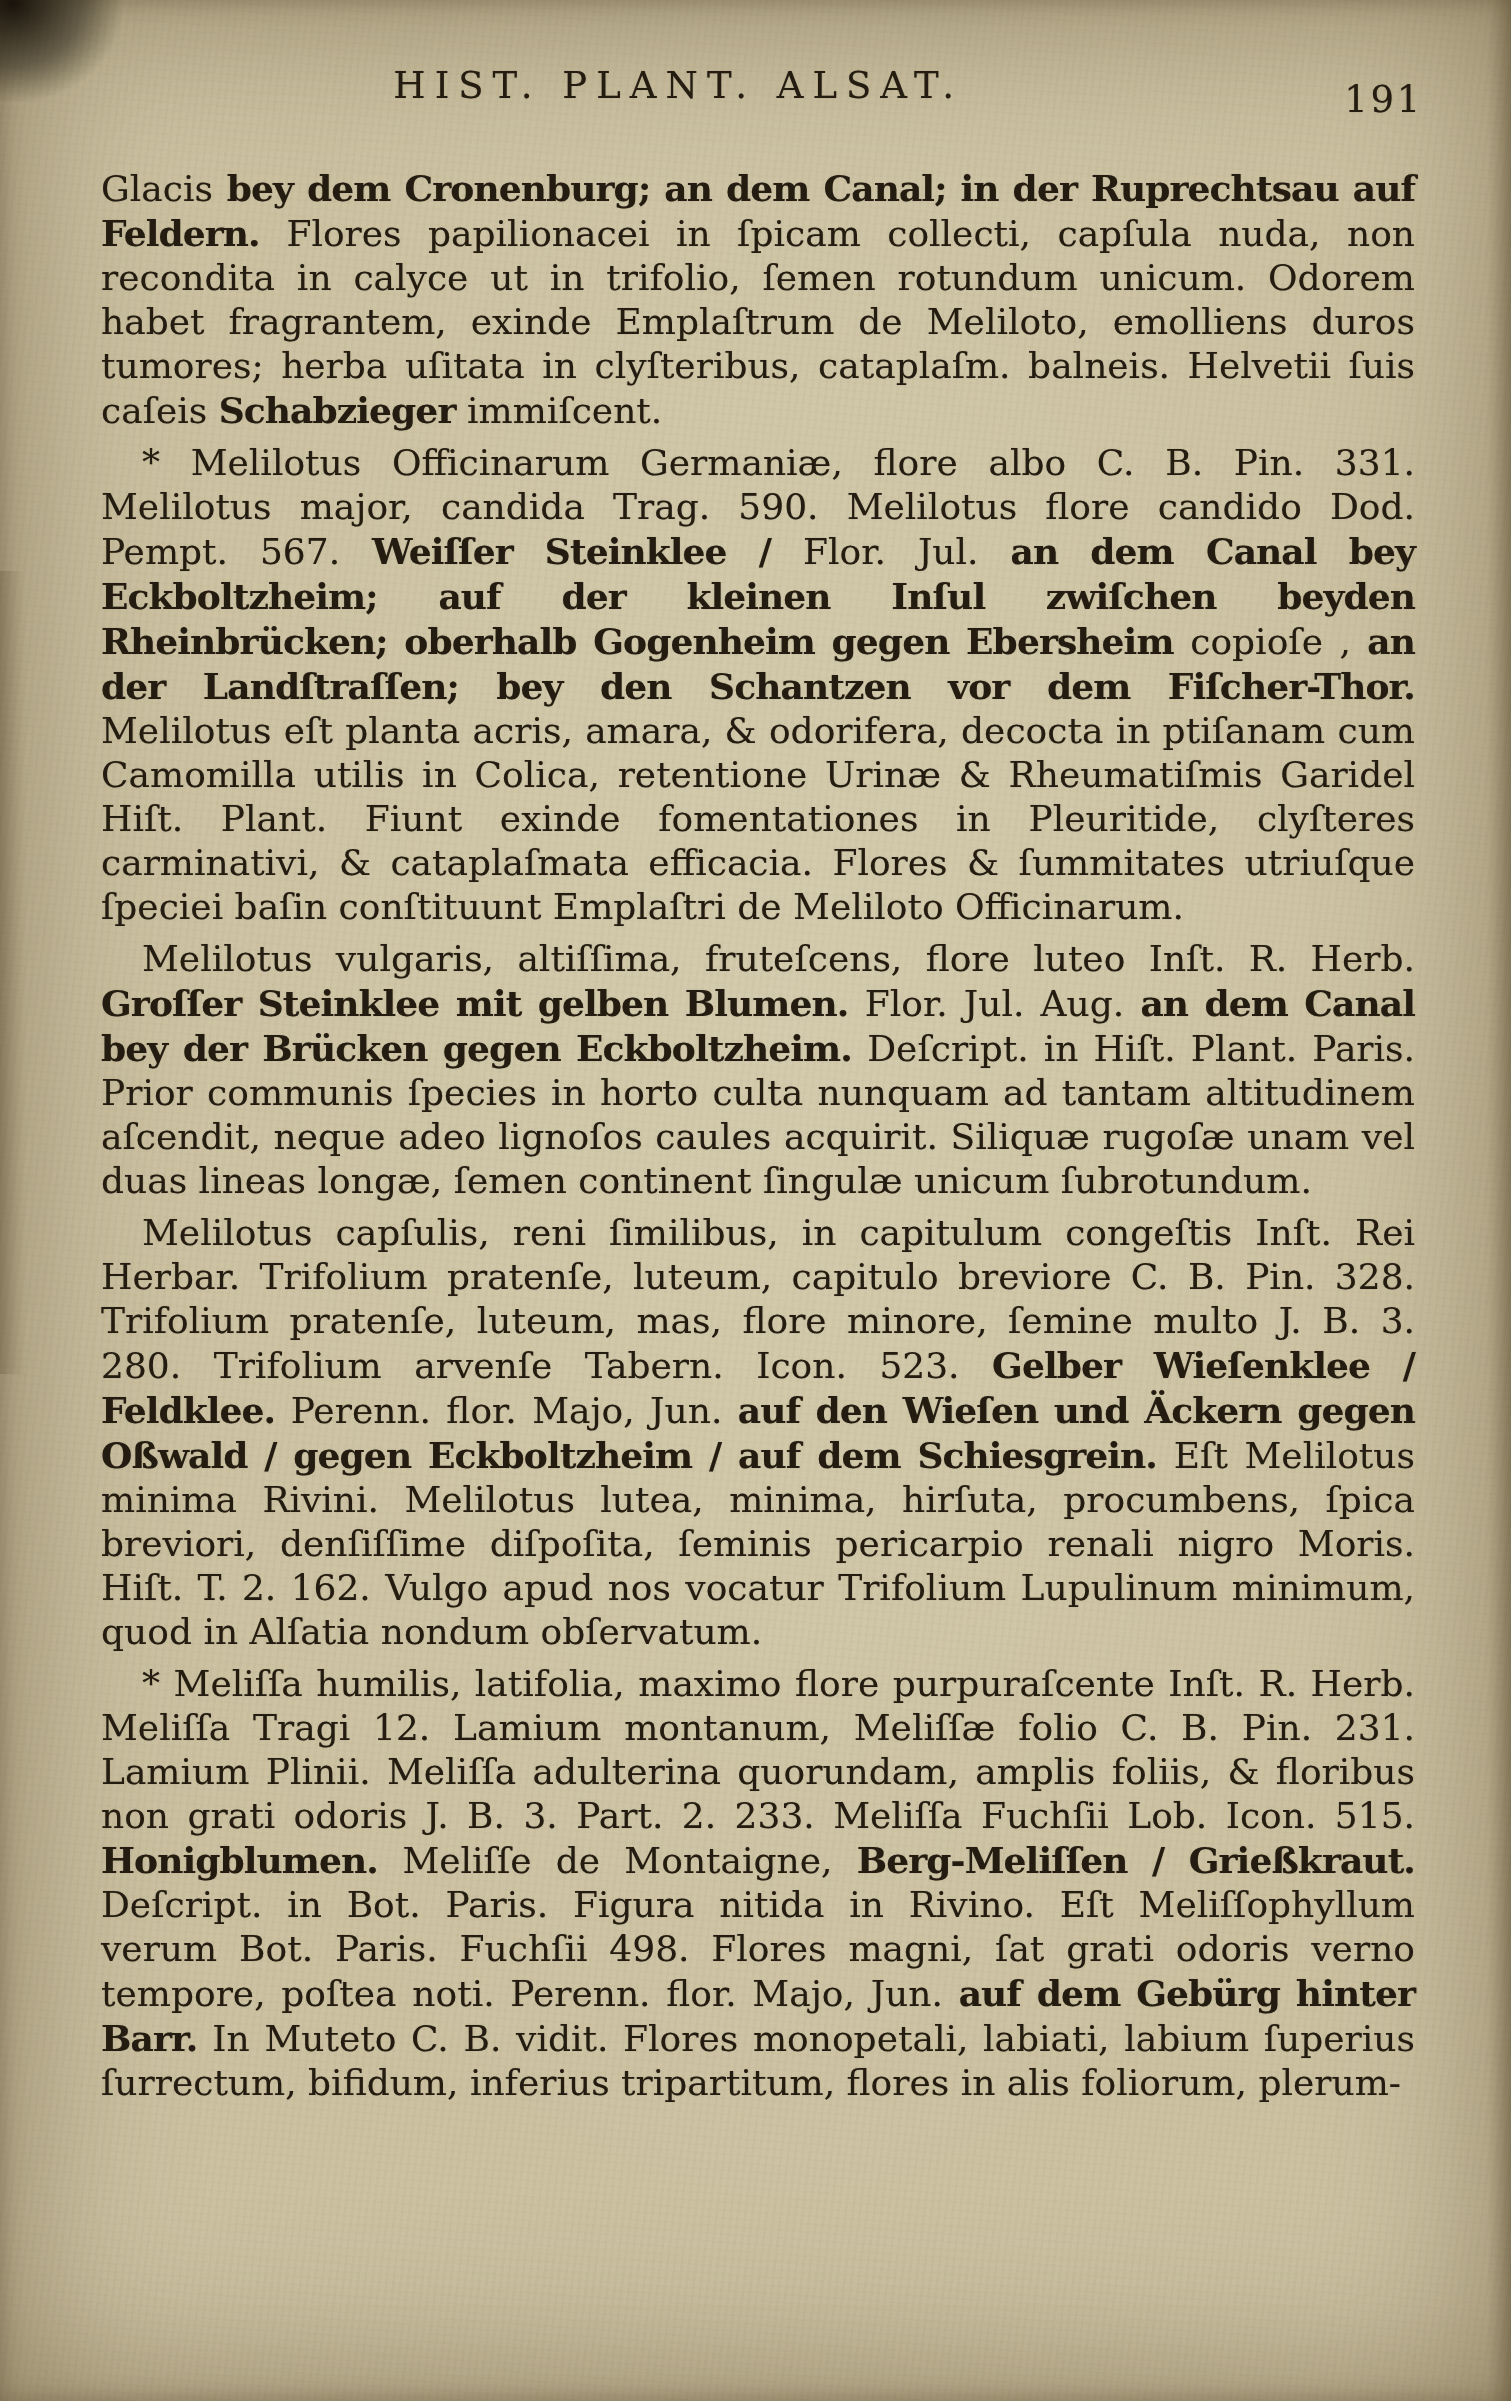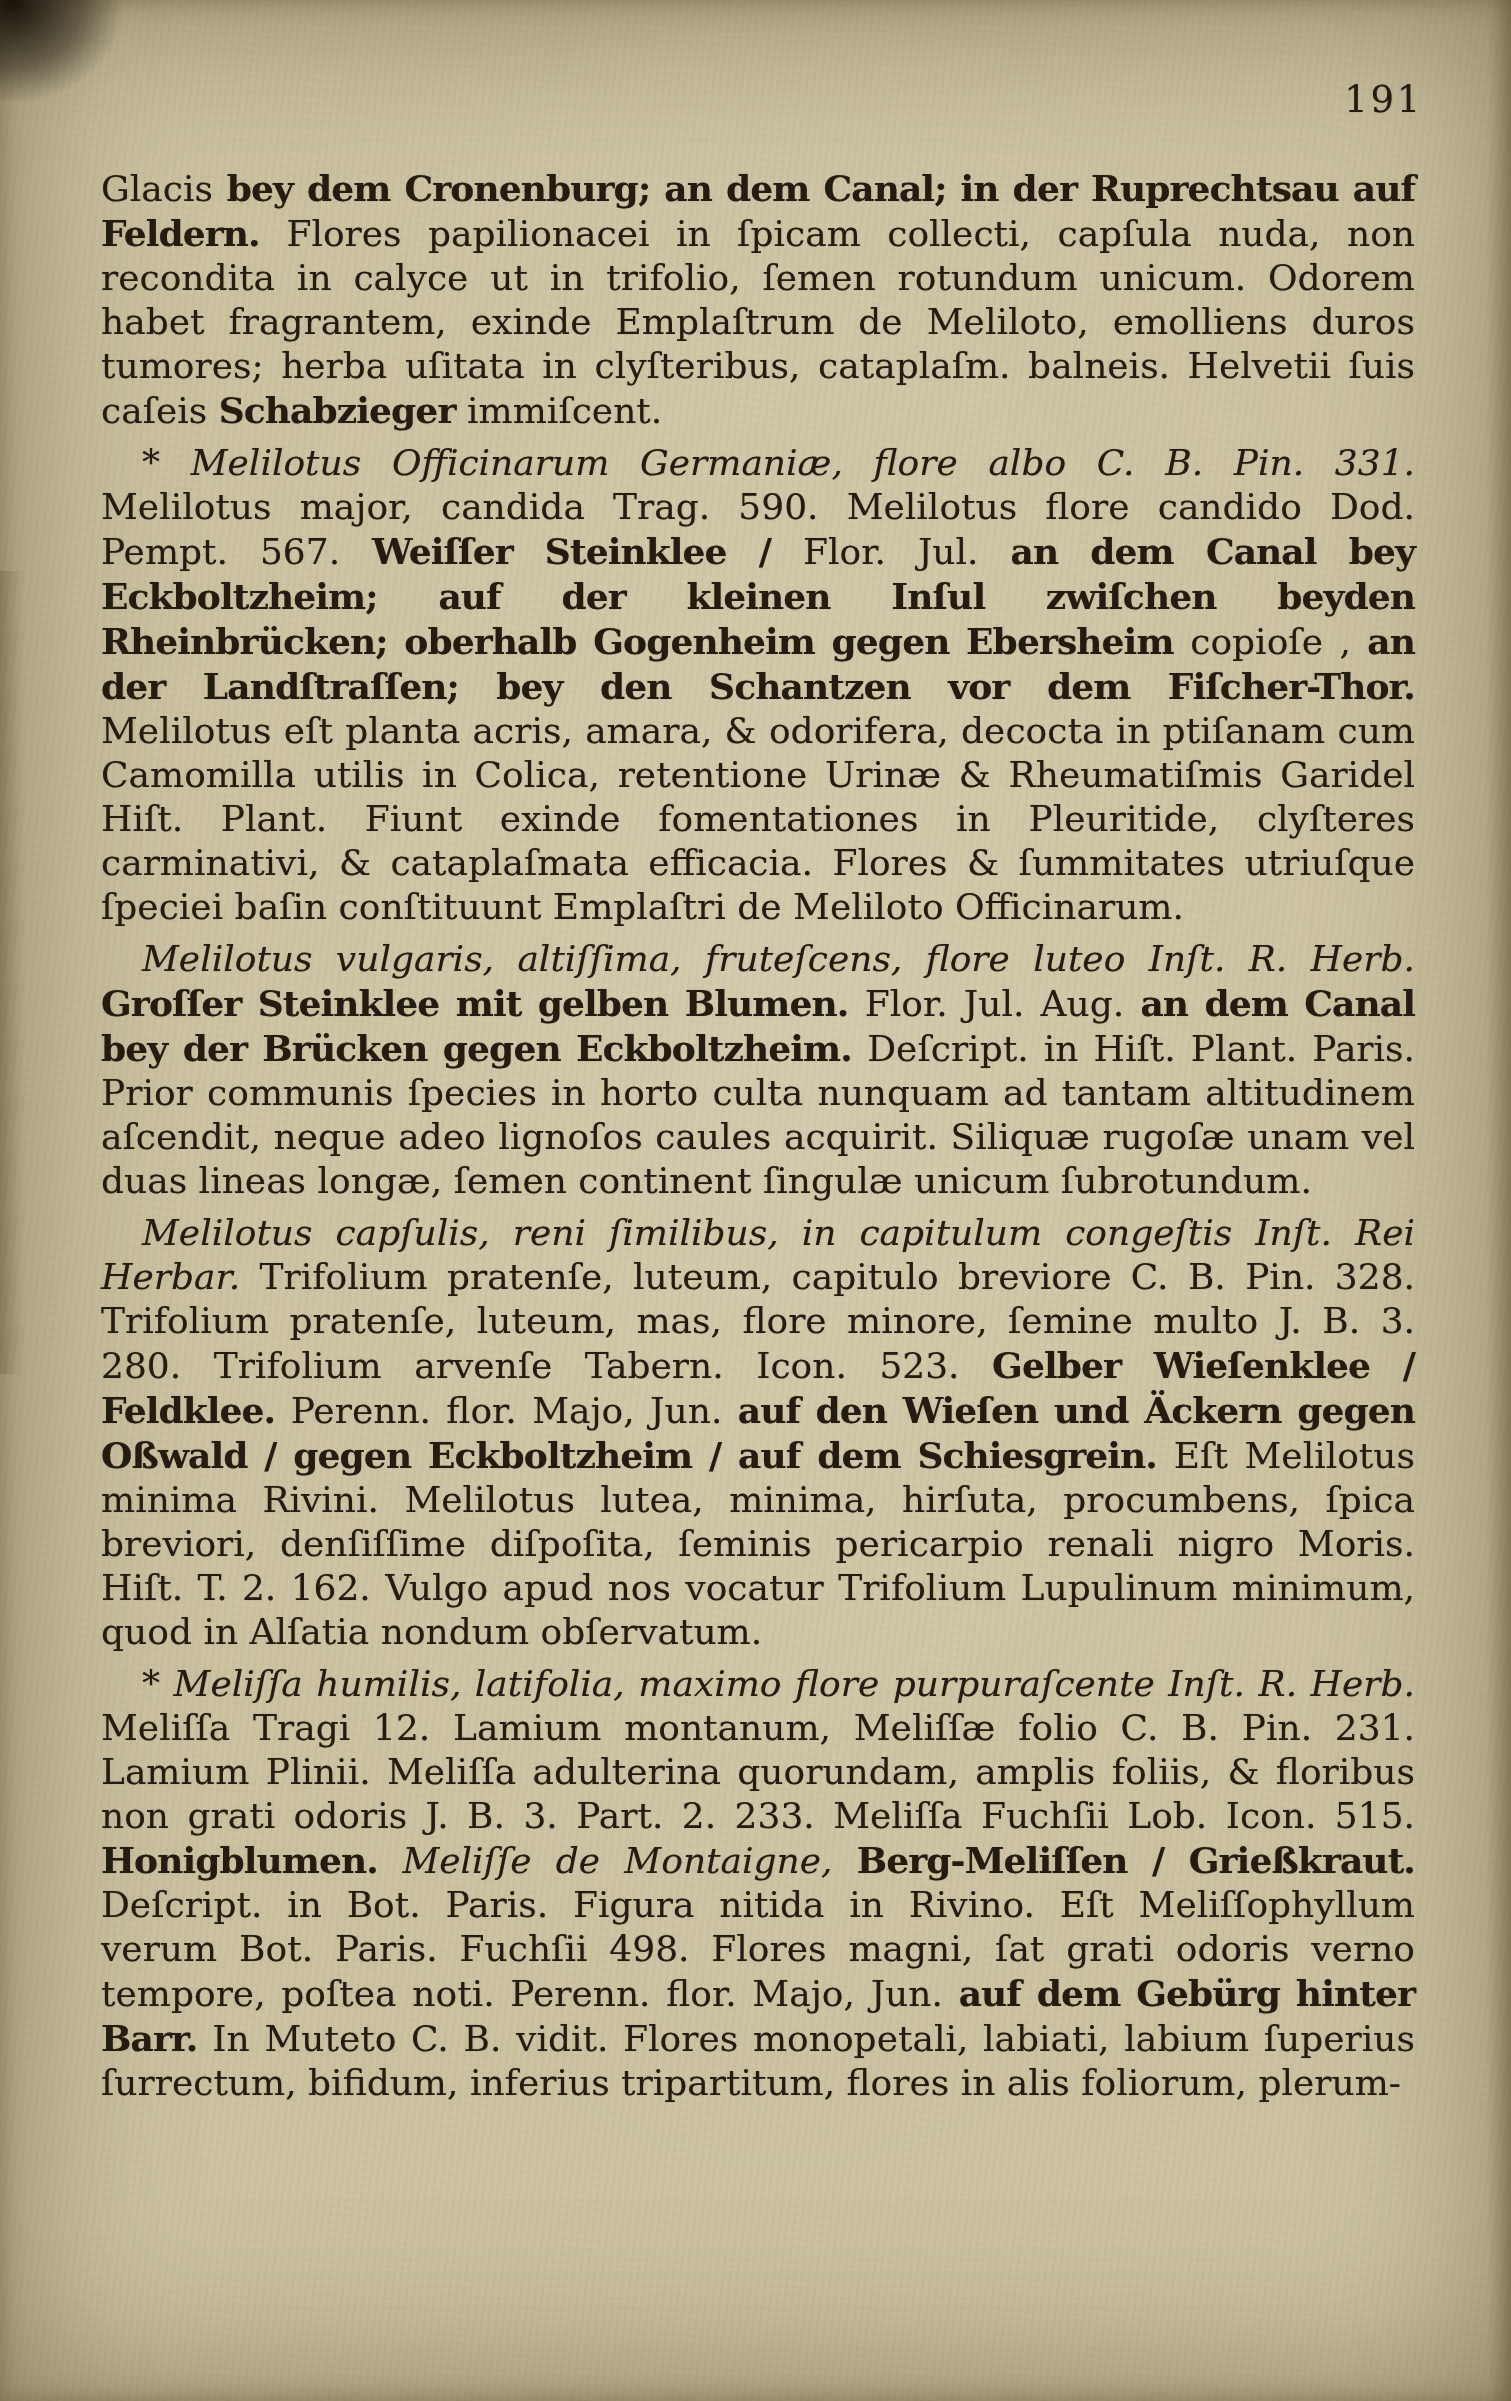--- a/index.html
+++ b/index.html
@@ -63,21 +63,21 @@
   .text-block {
     font-size:36px;
     line-height:44px;
     text-align:justify;
     text-shadow:0 0 0.9px rgba(36,28,16,0.38);
   }
   .text-block p { margin:8px; }
   .text-block p.indent { text-indent:41px; }
 
   .run-roman { }
-  .run-italic { font-style:italic; }
+  .run-italic { }
   .run-fraktur { font-weight:700; letter-spacing:-0.9px; }
 
   .catchword {
     margin-top:3.6px;
     font-size:36px;
     line-height:44px;
     text-align:right;
     padding-right:134px;
     text-shadow:0 0 0.9px rgba(36,28,16,0.38);
   }
@@ -85,20 +85,21 @@
 </head>
 <body>
 
 <div class="page" style="--paper: #ccc2a2; --ink: #241c10;">
   <div class="corner-stain"></div>
   <div class="edge-smudge-left"></div>
   <div class="edge-smudge-right"></div>
 
   <div class="inner">
     <div class="running-head">
+      <span class="title">HIST. PLANT. ALSAT.</span>
       <span class="folio">191</span>
     </div>
 
     <div class="text-block" id="text-block">
         <p class=""><span class="run-roman">Glacis </span><span class="run-fraktur">bey dem Cronenburg; an dem Canal; in der Ruprechtsau auf Feldern. </span><span class="run-roman">Flores papilionacei in ſpicam collecti, capſula nuda, non recondita in calyce ut in trifolio, ſemen rotundum unicum. Odorem habet fragrantem, exinde Emplaſtrum de Meliloto, emolliens duros tumores; herba uſitata in clyſteribus, cataplaſm. balneis. Helvetii ſuis caſeis </span><span class="run-fraktur">Schabzieger </span><span class="run-roman">immiſcent.</span></p>
         <p class="indent"><span class="run-roman">* </span><span class="run-italic">Melilotus Officinarum Germaniæ, flore albo C. B. Pin. 331. </span><span class="run-roman">Melilotus major, candida Trag. 590. Melilotus flore candido Dod. Pempt. 567. </span><span class="run-fraktur">Weiſſer Steinklee / </span><span class="run-roman">Flor. Jul. </span><span class="run-fraktur">an dem Canal bey Eckboltzheim; auf der kleinen Inſul zwiſchen beyden Rheinbrücken; oberhalb Gogenheim gegen Ebersheim </span><span class="run-roman">copioſe , </span><span class="run-fraktur">an der Landſtraſſen; bey den Schantzen vor dem Fiſcher-Thor. </span><span class="run-roman">Melilotus eſt planta acris, amara, &amp; odorifera, decocta in ptiſanam cum Camomilla utilis in Colica, retentione Urinæ &amp; Rheumatiſmis Garidel Hiſt. Plant. Fiunt exinde fomentationes in Pleuritide, clyſteres carminativi, &amp; cataplaſmata efficacia. Flores &amp; ſummitates utriuſque ſpeciei baſin conſtituunt Emplaſtri de Meliloto Officinarum.</span></p>
         <p class="indent"><span class="run-italic">Melilotus vulgaris, altiſſima, fruteſcens, flore luteo Inſt. R. Herb. </span><span class="run-fraktur">Groſſer Steinklee mit gelben Blumen. </span><span class="run-roman">Flor. Jul. Aug. </span><span class="run-fraktur">an dem Canal bey der Brücken gegen Eckboltzheim. </span><span class="run-roman">Deſcript. in Hiſt. Plant. Paris. Prior communis ſpecies in horto culta nunquam ad tantam altitudinem aſcendit, neque adeo lignoſos caules acquirit. Siliquæ rugoſæ unam vel duas lineas longæ, ſemen continent ſingulæ unicum ſubrotundum.</span></p>
         <p class="indent"><span class="run-italic">Melilotus capſulis, reni ſimilibus, in capitulum congeſtis Inſt. Rei Herbar. </span><span class="run-roman">Trifolium pratenſe, luteum, capitulo breviore C. B. Pin. 328. Trifolium pratenſe, luteum, mas, flore minore, ſemine multo J. B. 3. 280. Trifolium arvenſe Tabern. Icon. 523. </span><span class="run-fraktur">Gelber Wieſenklee / Feldklee. </span><span class="run-roman">Perenn. flor. Majo, Jun. </span><span class="run-fraktur">auf den Wieſen und Äckern gegen Oßwald / gegen Eckboltzheim / auf dem Schiesgrein. </span><span class="run-roman">Eſt Melilotus minima Rivini. Melilotus lutea, minima, hirſuta, procumbens, ſpica breviori, denſiſſime diſpoſita, ſeminis pericarpio renali nigro Moris. Hiſt. T. 2. 162. Vulgo apud nos vocatur Trifolium Lupulinum minimum, quod in Alſatia nondum obſervatum.</span></p>
         <p class="indent"><span class="run-roman">* </span><span class="run-italic">Meliſſa humilis, latifolia, maximo flore purpuraſcente Inſt. R. Herb. </span><span class="run-roman">Meliſſa Tragi 12. Lamium montanum, Meliſſæ folio C. B. Pin. 231. Lamium Plinii. Meliſſa adulterina quorundam, amplis foliis, &amp; floribus non grati odoris J. B. 3. Part. 2. 233. Meliſſa Fuchſii Lob. Icon. 515. </span><span class="run-fraktur">Honigblumen. </span><span class="run-italic">Meliſſe de Montaigne, </span><span class="run-fraktur">Berg-Meliſſen / Grießkraut. </span><span class="run-roman">Deſcript. in Bot. Paris. Figura nitida in Rivino. Eſt Meliſſophyllum verum Bot. Paris. Fuchſii 498. Flores magni, ſat grati odoris verno tempore, poſtea noti. Perenn. flor. Majo, Jun. </span><span class="run-fraktur">auf dem Gebürg hinter Barr. </span><span class="run-roman">In Muteto C. B. vidit. Flores monopetali, labiati, labium ſuperius ſurrectum, bifidum, inferius tripartitum, flores in alis foliorum, plerum-</span></p>
       </div>

